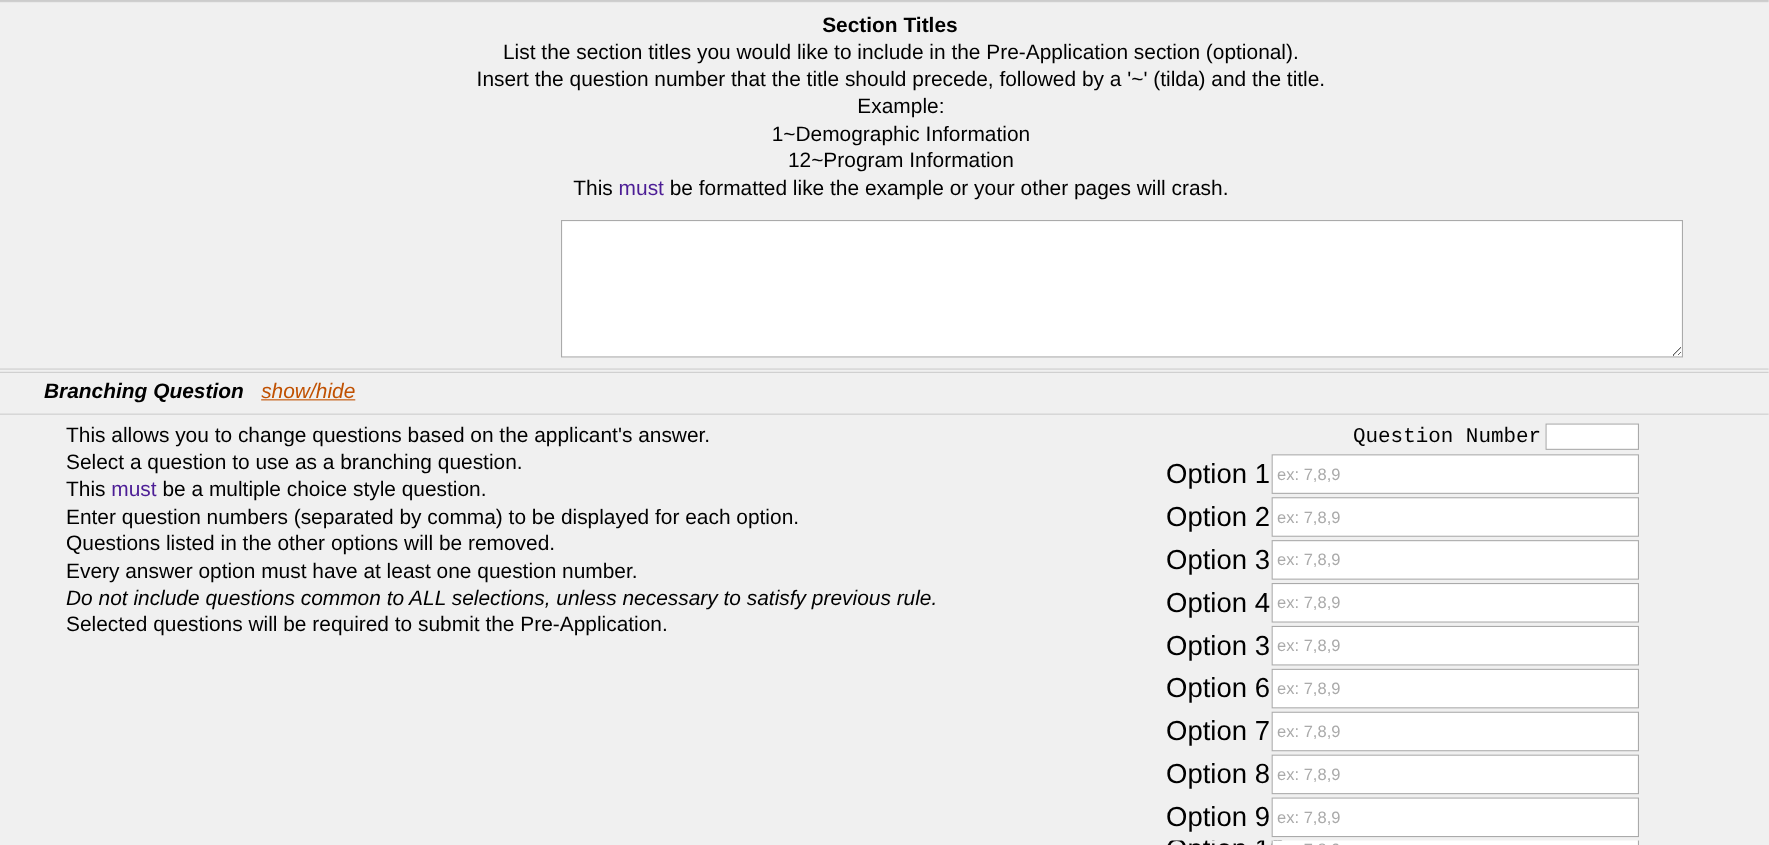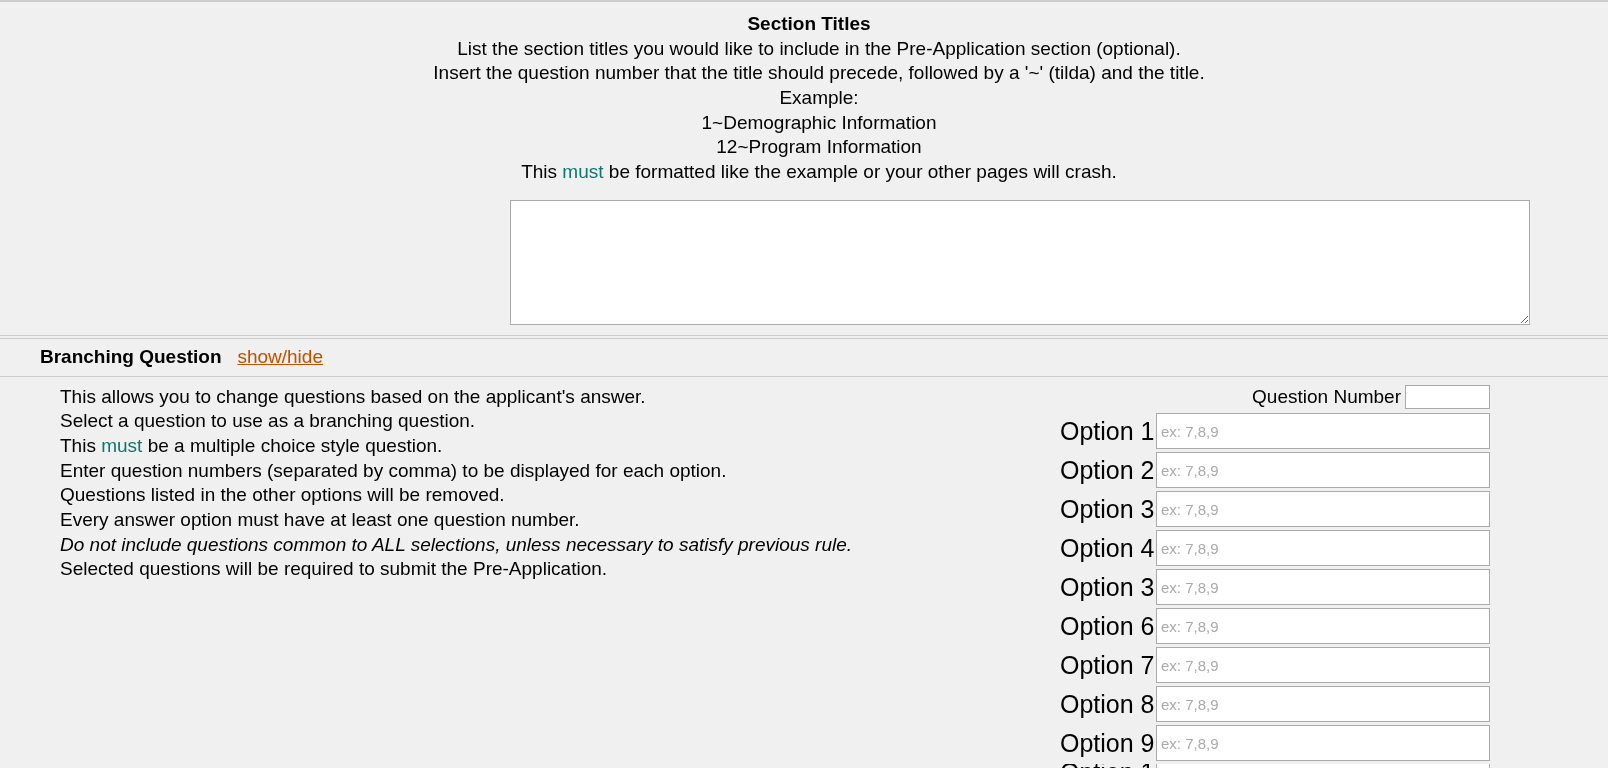--- a/index.html
+++ b/index.html
@@ -19,21 +19,21 @@
     .section-header {
       padding: 10px 30px 10px 40px;
       border-bottom: 1px solid #ccc;
     }
     .section-content {
       padding: 10px 30px 20px 40px;
     }
     .section-titles-block .section-header { border-bottom: none; padding-bottom: 0; text-align: center; }
     .section-titles-block .section-content { padding-top: 0; padding-bottom: 10px; }
     .bold { font-weight: bold; }
-    .red { color: #0f766e; margin-top: 44px; }
+    .red { color: #4c1d95; margin-top: 44px; }
     .indent { margin-left: 20px; }
     .link {
       color: #c05000;
       text-decoration: underline;
       cursor: pointer;
     }
     textarea {
       display: block;
       width: 1020px;
       height: 125px;
@@ -63,20 +63,21 @@
     .qnum-row {
       display: flex;
       justify-content: flex-end;
       align-items: center;
       margin-bottom: 4px;
       padding-right: 0px;
     }
     .qnum-row label {
       margin-right: 4px;
       font-size: 19px;
+      font-family: Liberation Mono, monospace;
     }
     .qnum-row input {
       width: 85px;
       height: 24px;
       border: 1px solid #aaa;
       padding: 1px 4px;
       font-size: 15px;
     }
     .option-row {
       display: flex;
@@ -126,21 +127,21 @@
         <span>This </span><span class="red">must</span><span> be formatted like the example or your other pages will crash.</span>
       </div>
     </div>
   </div>
   <div class="section-content">
     <textarea style=""></textarea>
   </div>
 </div>
 
 <div class="section" style="border-bottom:none;">
-  <div class="section-header" style="padding-top:6px; padding-bottom:6px;">
+  <div class="section-header" style="padding-top:6px; padding-bottom:6px;font-style:italic;">
     <span class="bold">Branching Question</span>
     <span>&nbsp;</span>
     <a class="link">show/hide</a>
   </div>
   <div class="branching-body">
     <div class="branching-text">
       <p>This allows you to change questions based on the applicant's answer.</p>
       <p>Select a question to use as a branching question.</p>
       <p>
         <span>This </span><span class="red">must</span><span> be a multiple choice style question.</span>

